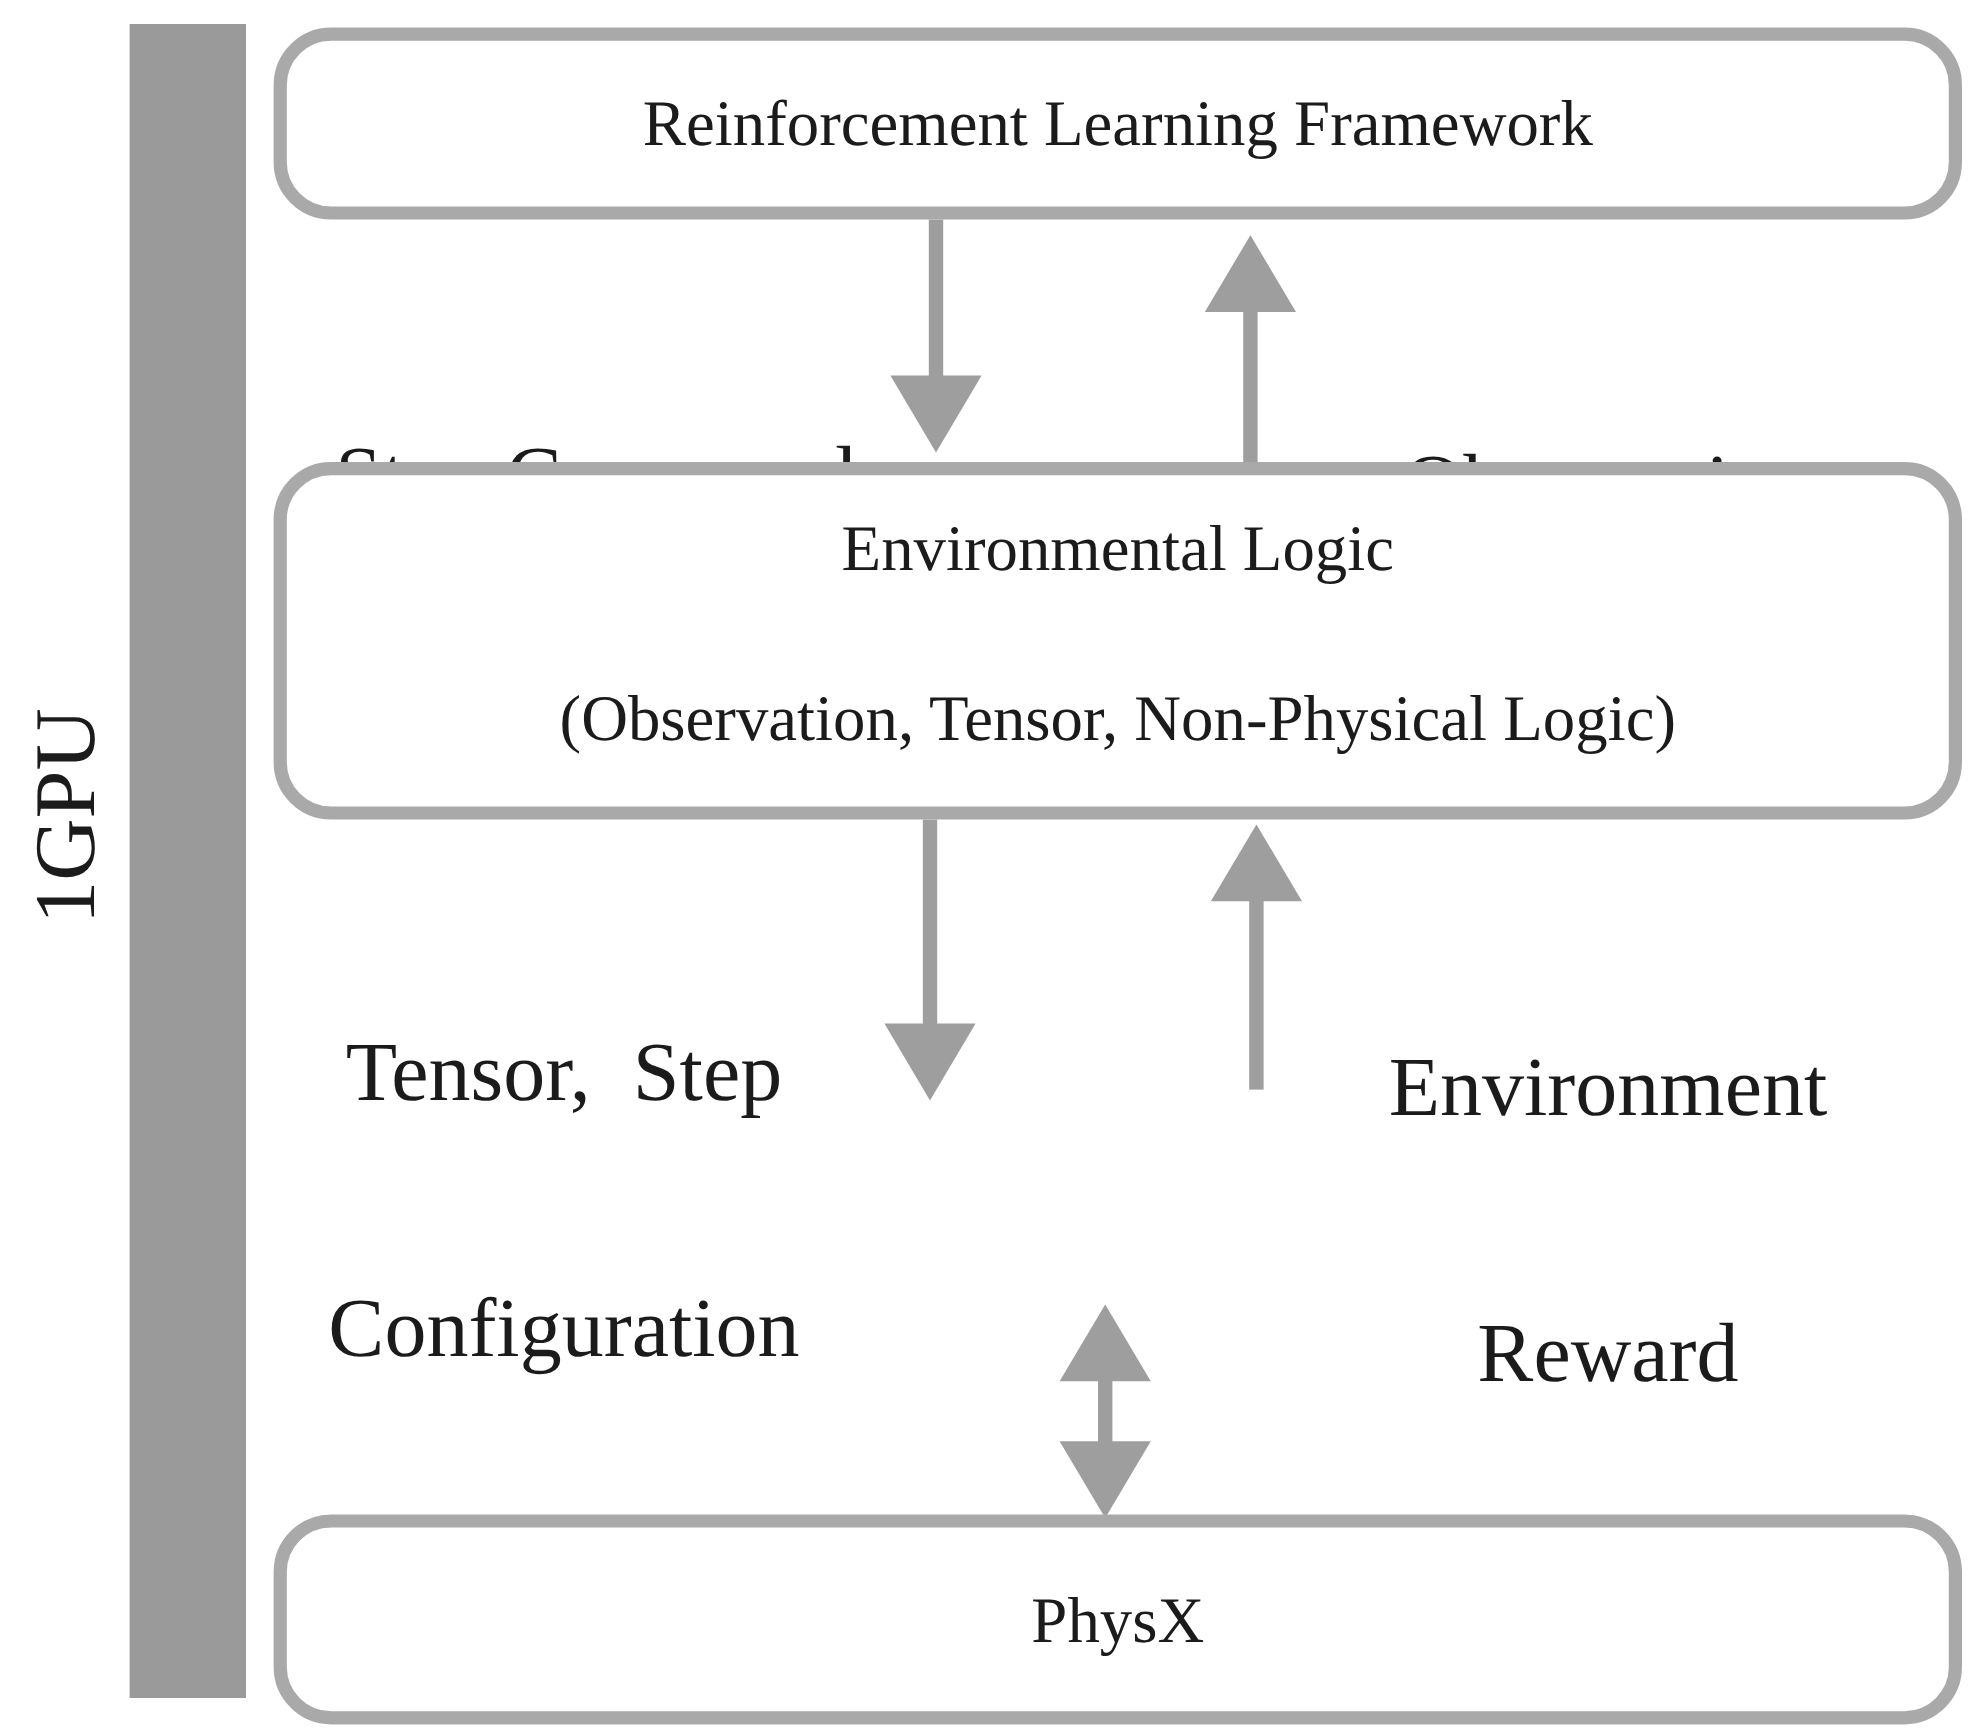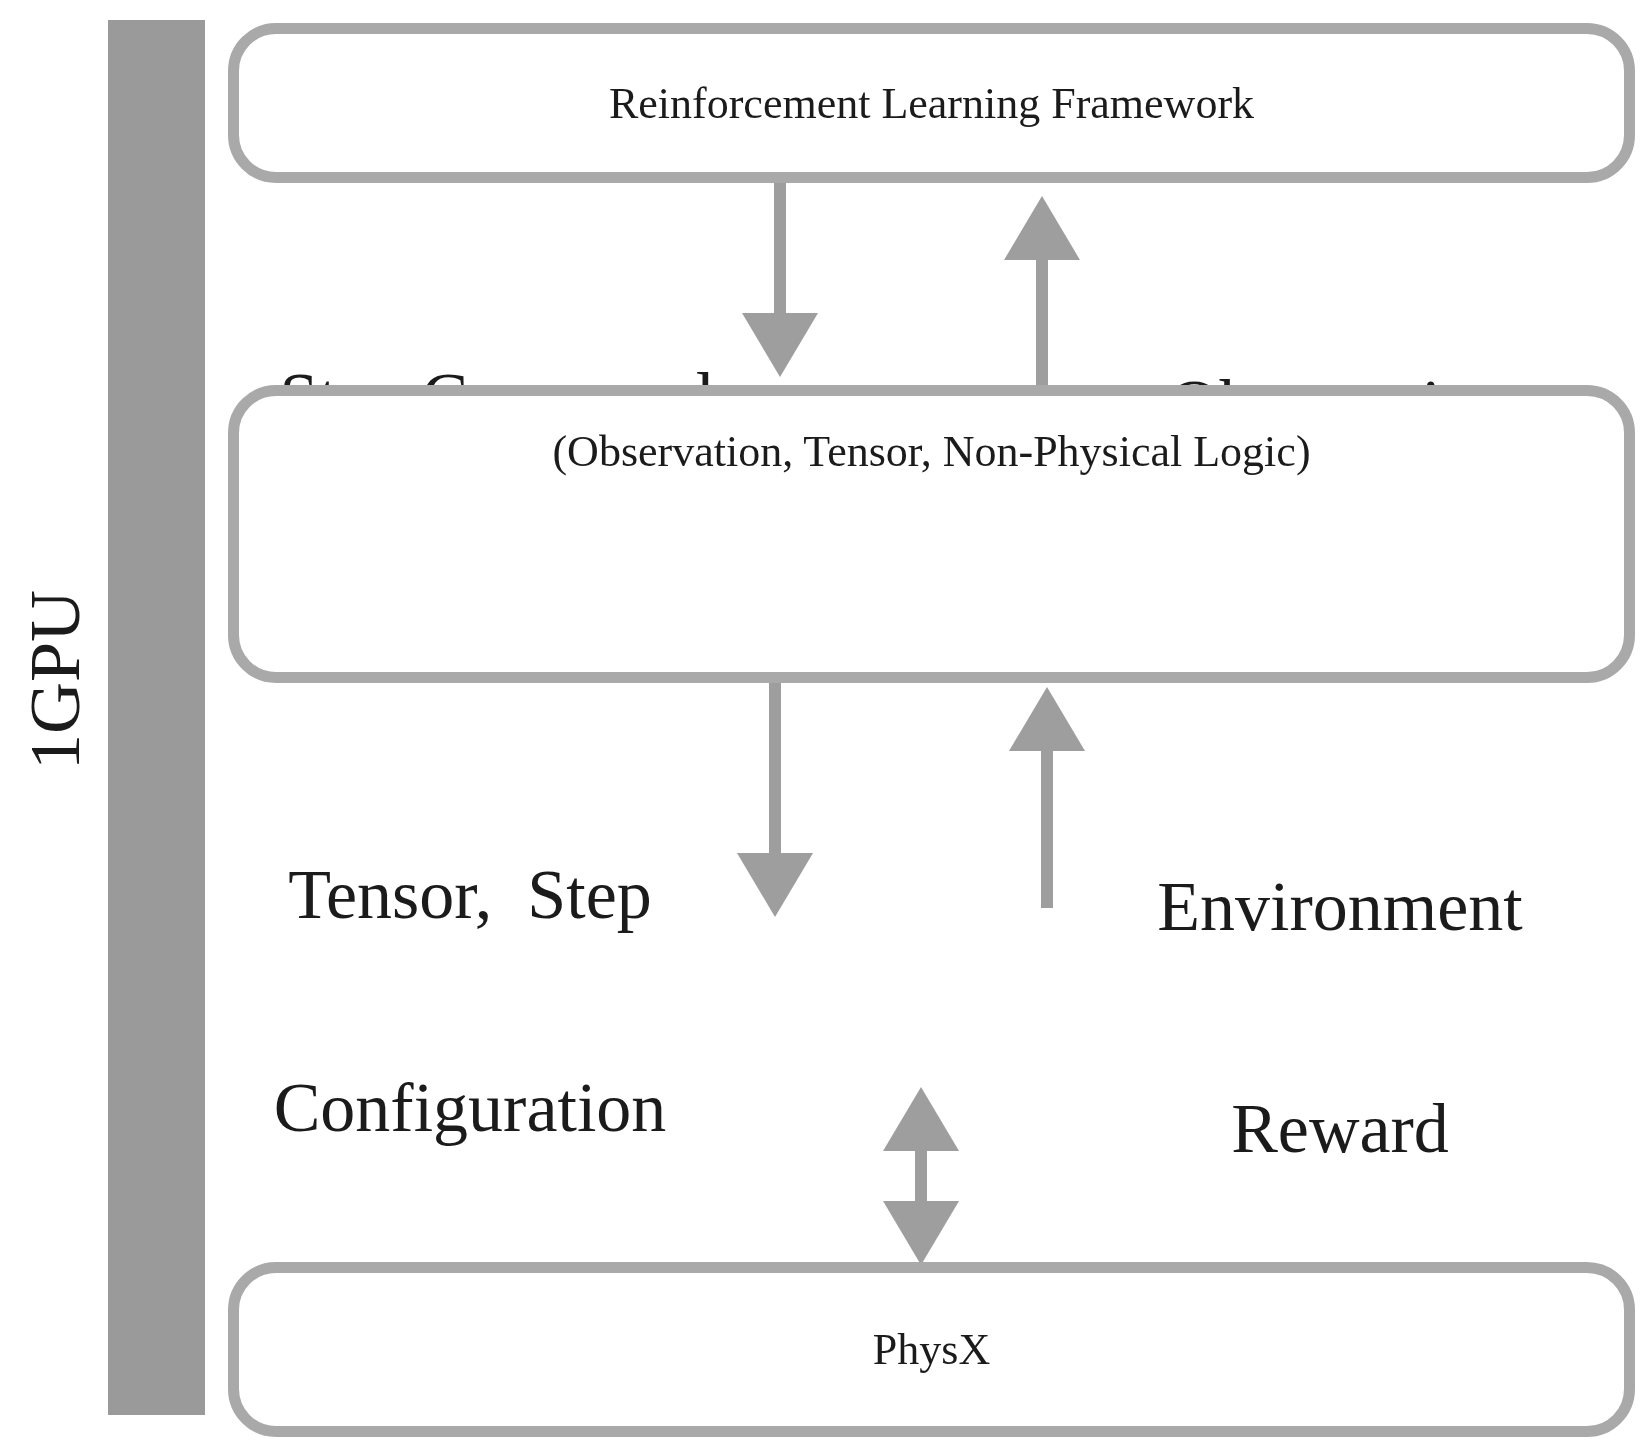--- a/index.html
+++ b/index.html
@@ -43,21 +43,21 @@
     width: 1407px;
     box-sizing: border-box;
     background: #ffffff;
     border: 11px solid #a9a9a9;
     border-radius: 48px;
     display: flex;
     flex-direction: column;
     align-items: center;
     justify-content: center;
     text-align: center;
-    font-size: 44px;
+    font-size: 54px;
   }
   .box-rl     { top: 23px;   height: 160px; }
   .box-env    { top: 385px;  height: 298px; justify-content: space-between; padding: 30px 20px 42px; }
   .box-isaac  { top: 925px;  height: 160px; }
   .box-physx  { top: 1262px; height: 175px; }
   .box .line { display: block; }
 
   
   .arrow { position: absolute; }
   .arrow .shaft {
@@ -126,20 +126,21 @@
   <div class="arrow-label label-step-action">
     <span class="lline">Step Command,</span>
     <span class="lline">Action Tensor</span>
   </div>
   <div class="arrow-label label-observation">
     <span class="lline">Observation</span>
     <span class="lline">Tensor</span>
   </div>
 
   <div class="box box-env">
+    <span class="line">Environmental Logic</span>
     <span class="line">(Observation, Tensor, Non-Physical Logic)</span>
   </div>
 
   <div class="arrow down arrow-down-2">
     <div class="shaft"></div>
     <div class="head"></div>
   </div>
   <div class="arrow up arrow-up-2">
     <div class="head"></div>
     <div class="shaft"></div>

